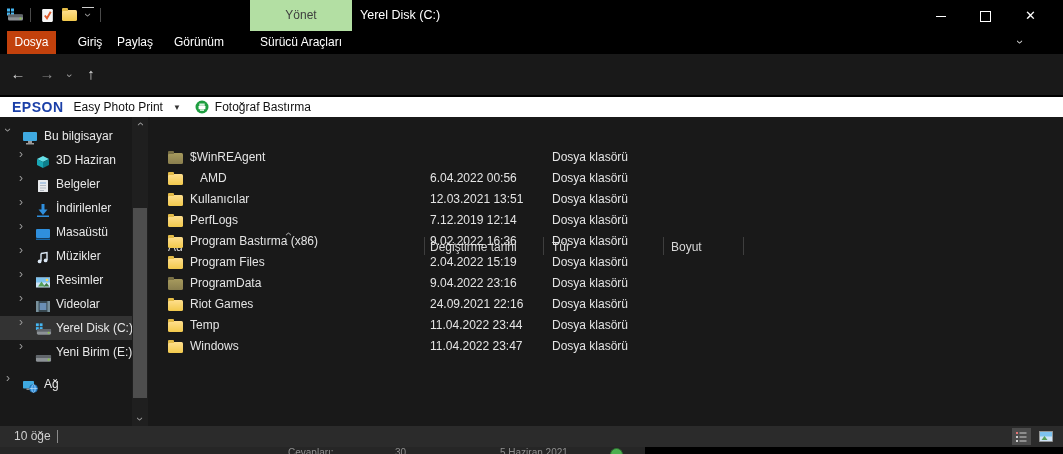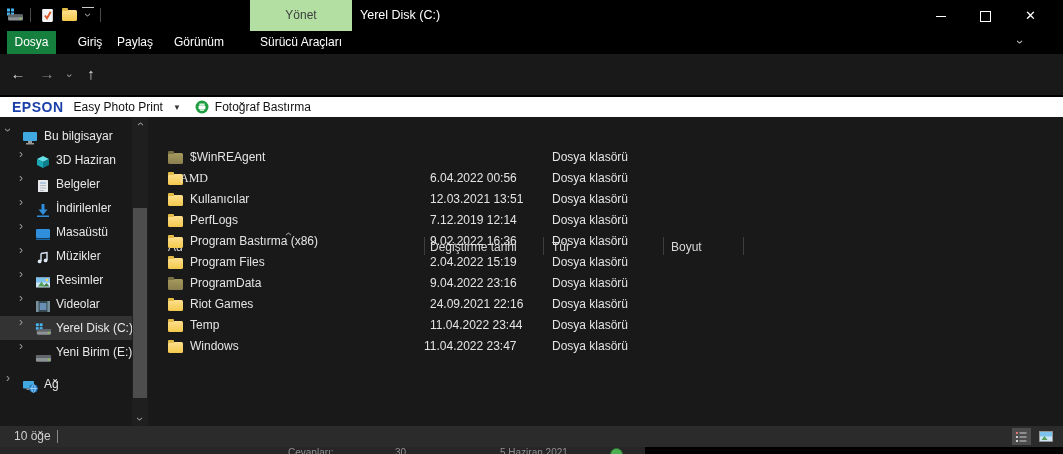--- a/index.html
+++ b/index.html
@@ -11,21 +11,21 @@
   .qat-sep{width:1px;height:14px;background:#4a4a4a;top:8px;}
   .manage-tab{left:250px;top:0;width:102px;height:31px;background:#b3dfa3;color:#404040;
               text-align:center;line-height:31px;font-size:12px;}
   .win-title{left:360px;top:0;height:31px;line-height:31px;color:#fff;font-size:12.5px;}
   .ctrl{top:0;width:45px;height:31px;color:#fff;text-align:center;line-height:31px;font-size:13px;}
   .max-glyph{display:inline-block;width:9px;height:9px;border:1px solid #fff;vertical-align:middle;}
   .min-glyph{display:inline-block;width:10px;height:1px;background:#fff;vertical-align:middle;}
   
   .tabsrow{left:0;top:31px;width:1063px;height:23px;background:#000;}
   .rtab{top:0;height:23px;line-height:23px;text-align:center;color:#fff;font-size:12px;}
-  .rtab.active{background:#15803d;}
+  .rtab.active{background:#c2410c;}
   .chev{display:inline-block;color:#9a9a9a;font-size:12px;line-height:1;}
   .chev.down{transform:rotate(90deg);}
   .chev.up{transform:rotate(-90deg);}
   .help-btn{left:1031px;top:35px;width:16px;height:16px;border-radius:50%;background:#2173d1;
             color:#fff;font-size:11px;font-weight:bold;text-align:center;line-height:16px;}
   
   .navrow{left:0;top:54px;width:1063px;height:41px;background:#191919;}
   .navbtn{top:7px;height:26px;text-align:center;line-height:26px;font-size:15px;color:#d8d8d8;}
   .navbtn.dim{color:#8a8a8a;}
   .addressbox{left:110px;top:60px;width:717px;height:28px;border:1px solid #383838;background:#191919;
@@ -359,21 +359,21 @@
     <div class="abs colsep" style="left:663px;"></div>
     <div class="abs colsep" style="left:743px;"></div>
 
     <div class="abs frow" style="top:30px;">
       <span class="folder dim"></span>
       <span class="cell" style="left:42px;">$WinREAgent</span>
       <span class="cell" style="left:404px;">Dosya klasörü</span>
     </div>
     <div class="abs frow" style="top:51px;">
       <span class="folder"></span>
-      <span class="cell" style="left:32px;font-family:Liberation Serif, serif;">AMD</span>
+      <span class="cell" style="left:52px;">AMD</span>
       <span class="cell" style="left:282px;">6.04.2022 00:56</span>
       <span class="cell" style="left:404px;">Dosya klasörü</span>
     </div>
     <div class="abs frow" style="top:72px;">
       <span class="folder"></span>
       <span class="cell" style="left:42px;">Kullanıcılar</span>
       <span class="cell" style="left:282px;">12.03.2021 13:51</span>
       <span class="cell" style="left:404px;">Dosya klasörü</span>
     </div>
     <div class="abs frow" style="top:93px;">
@@ -408,21 +408,21 @@
     </div>
     <div class="abs frow" style="top:198px;">
       <span class="folder"></span>
       <span class="cell" style="left:42px;">Temp</span>
       <span class="cell" style="left:282px;">11.04.2022 23:44</span>
       <span class="cell" style="left:404px;">Dosya klasörü</span>
     </div>
     <div class="abs frow" style="top:219px;">
       <span class="folder"></span>
       <span class="cell" style="left:42px;">Windows</span>
-      <span class="cell" style="left:276px;">11.04.2022 23:47</span>
+      <span class="cell" style="left:282px;">11.04.2022 23:47</span>
       <span class="cell" style="left:404px;">Dosya klasörü</span>
     </div>
   </div>
 
   <div class="abs statusbar">
     <span class="abs status-text">10 öğe</span>
     <span class="abs status-div"></span>
     <div class="abs viewbtn active" style="left:1012px;">
       <svg width="13" height="12" viewBox="0 0 13 12">
           <rect x="1" y="1" width="2" height="2" fill="#e57373"></rect>

